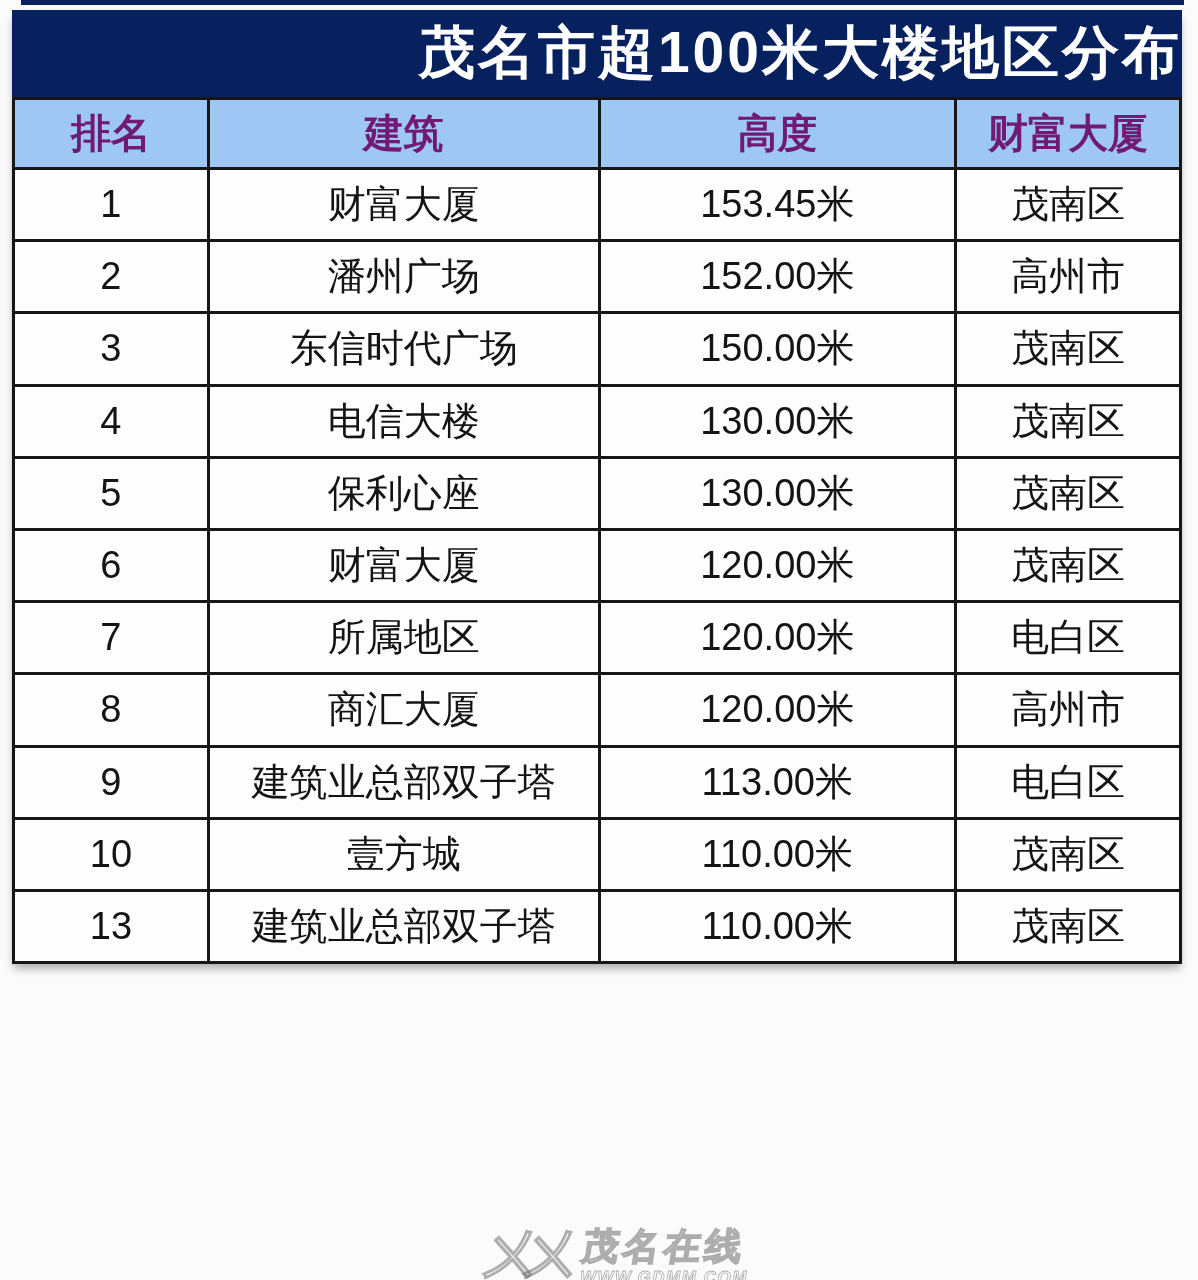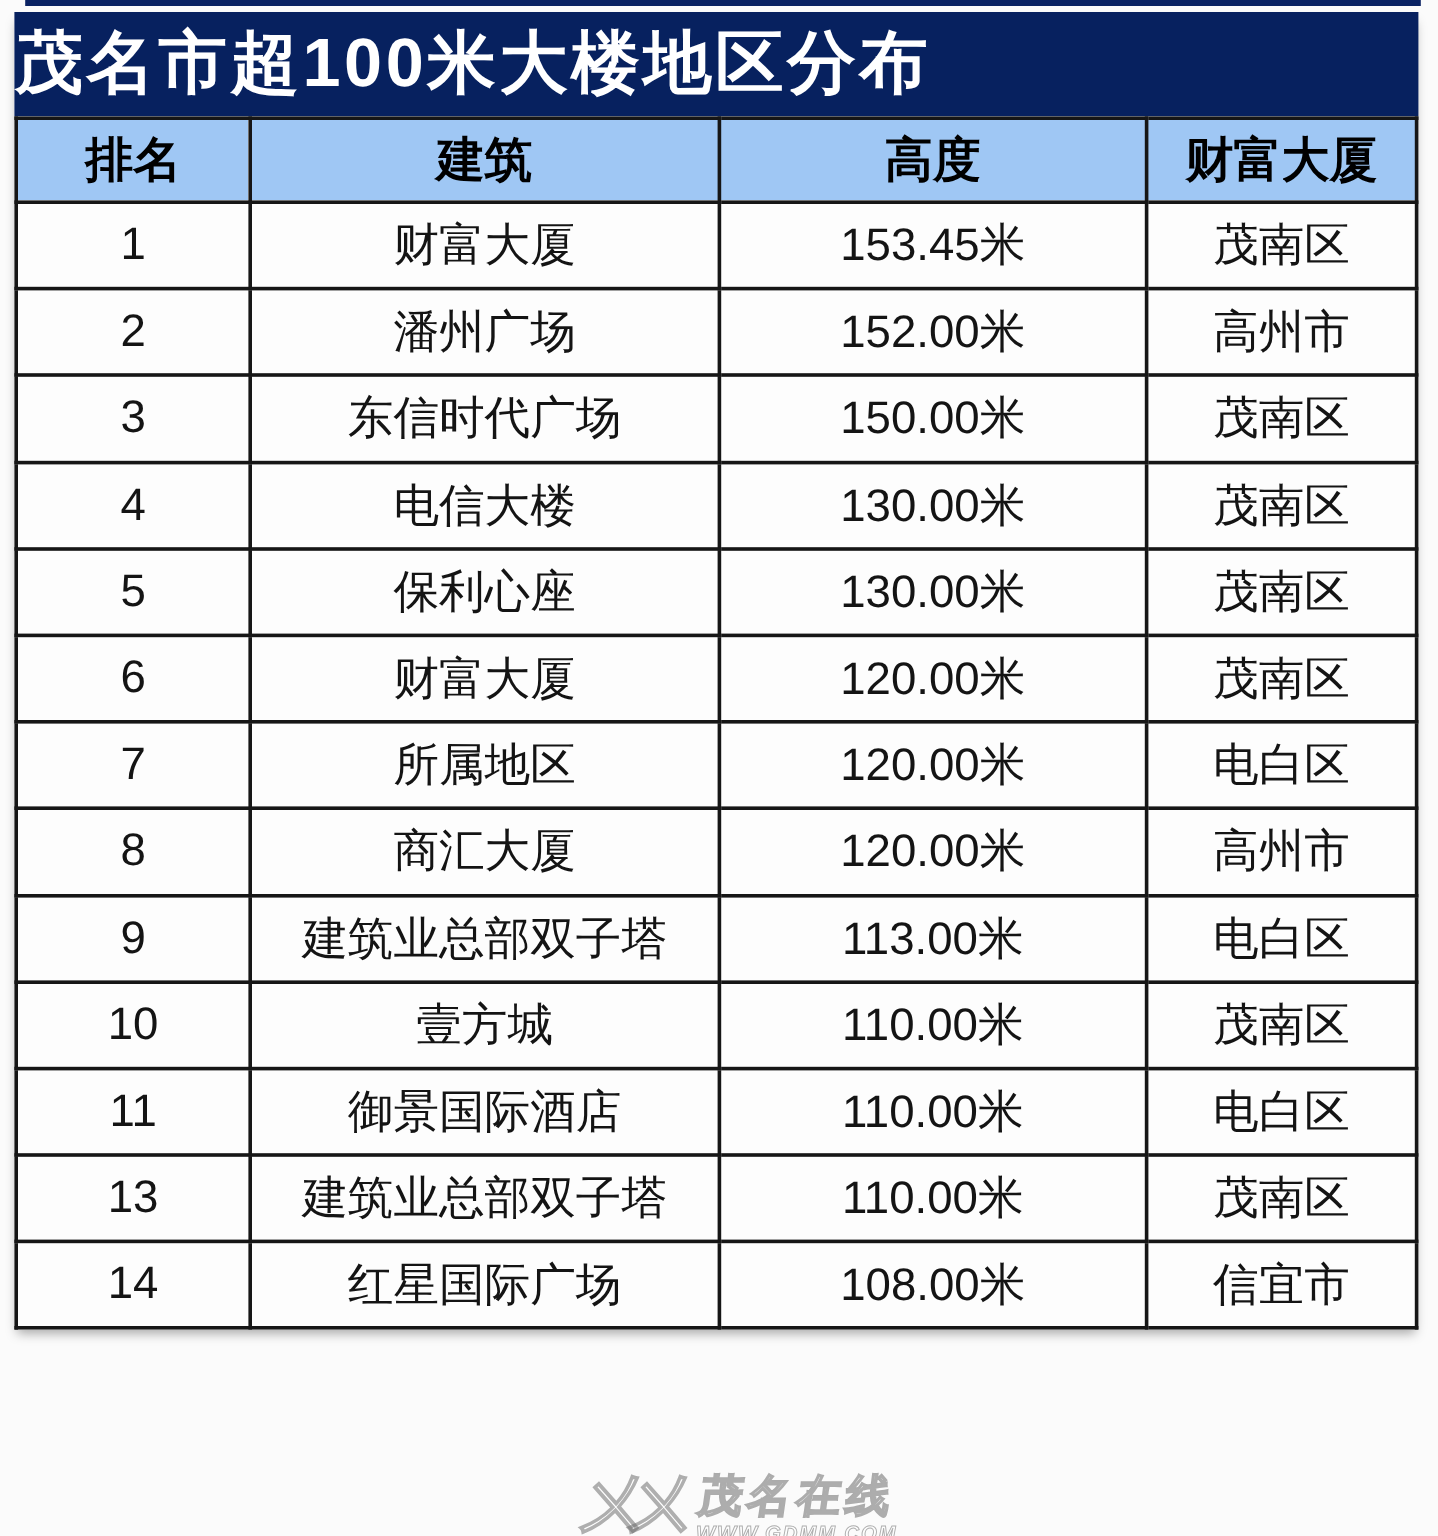--- a/index.html
+++ b/index.html
@@ -28,21 +28,21 @@
     top: 10px;
     width: 1170px;
     box-shadow: 0 6px 9px -2px rgba(0,0,0,0.35);
   }
   .title-bar {
     height: 87px;
     background: #07215f;
     color: #ffffff;
     display: flex;
     align-items: center;
-    justify-content: flex-start;
+    justify-content: flex-end;
     font-size: 57px;
     font-weight: 700;
     letter-spacing: 3px;
   }
   table.buildings {
     width: 100%;
     border-collapse: collapse;
     table-layout: fixed;
     background: #fdfdfd;
   }
@@ -56,21 +56,21 @@
     text-align: center;
     vertical-align: middle;
     overflow: hidden;
     white-space: nowrap;
   }
   table.buildings thead th {
     background: #9fc7f4;
     height: 65px;
     font-size: 40px;
     font-weight: 700;
-    color: #000000;
+    color: #701a75;
   }
   table.buildings tbody td {
     height: 67.2px;
     font-size: 38px;
     font-weight: 400;
     color: #141414;
   }
   
   .watermark {
     position: absolute;
@@ -208,41 +208,29 @@
     <td>电白区</td>
   </tr>
 
   <tr>
     <td>10</td>
     <td>壹方城</td>
     <td>110.00米</td>
     <td>茂南区</td>
   </tr>
 
-  <tr>
-    <td>11</td>
-    <td>御景国际酒店</td>
-    <td>110.00米</td>
-    <td>电白区</td>
-  </tr>
 
 
   <tr>
     <td>13</td>
     <td>建筑业总部双子塔</td>
     <td>110.00米</td>
     <td>茂南区</td>
   </tr>
 
-  <tr>
-    <td>14</td>
-    <td>红星国际广场</td>
-    <td>108.00米</td>
-    <td>信宜市</td>
-  </tr>
 
 </tbody>
   </table>
 </div>
 
 <div class="watermark">
   <span class="wm-logo">㐅㐅</span>
   <span class="wm-text">
     <span class="wm-name">茂名在线</span>
     <span class="wm-url">WWW.GDMM.COM</span>

